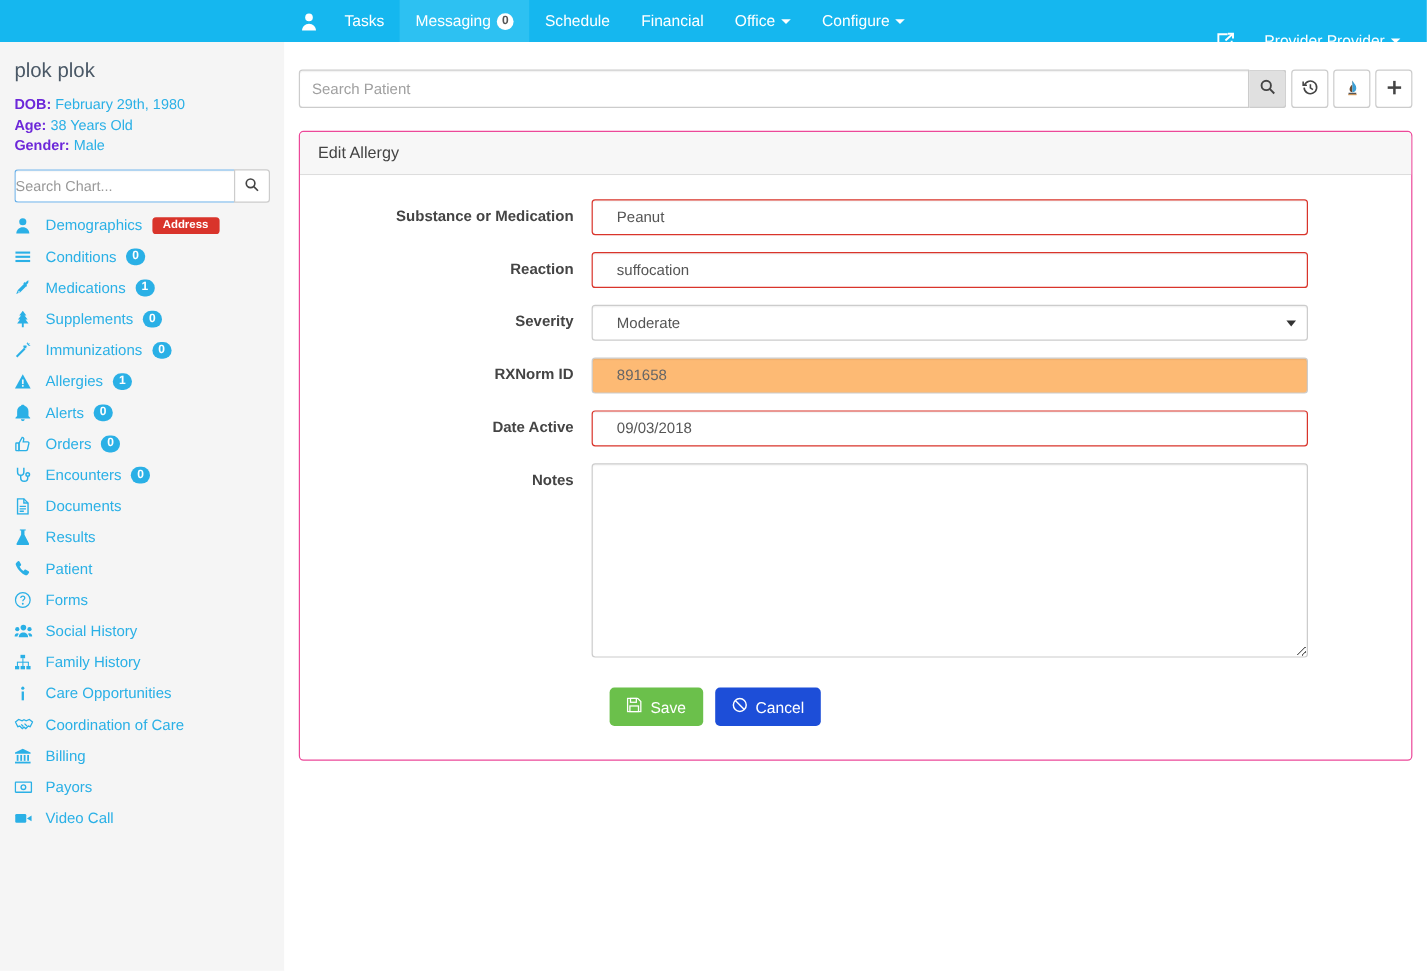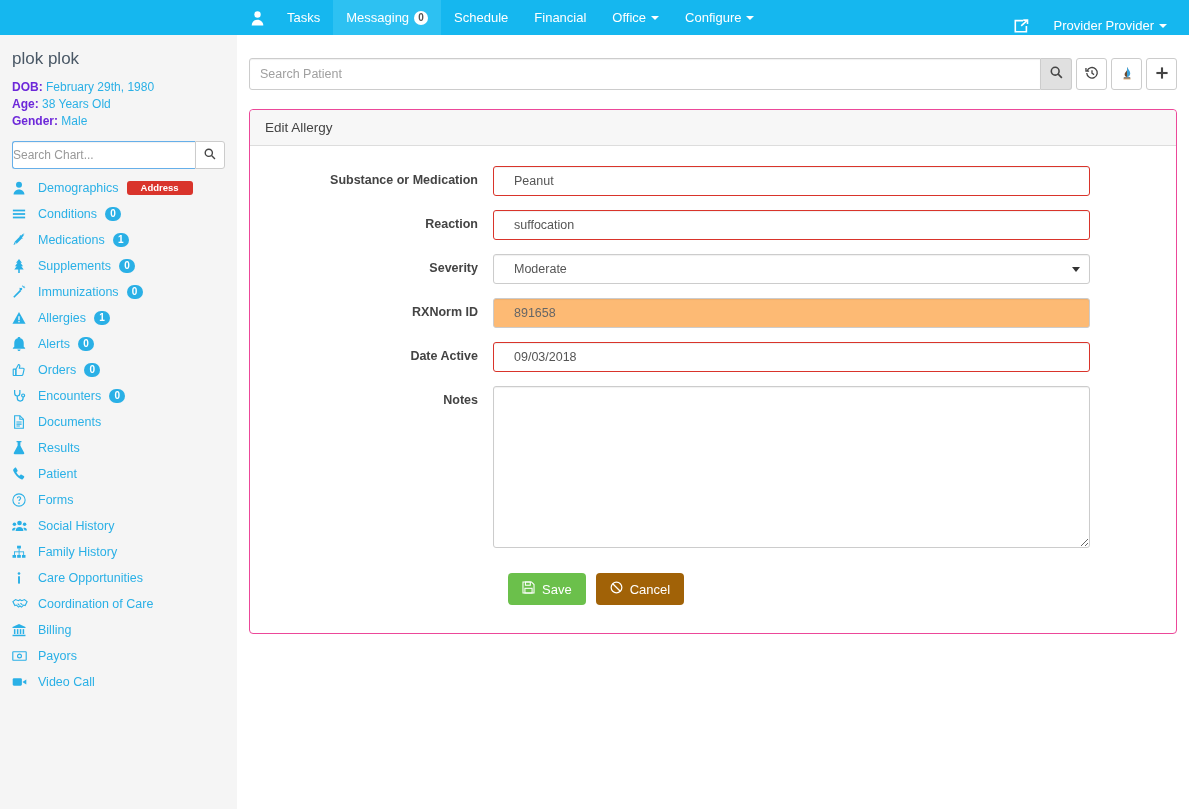--- a/index.html
+++ b/index.html
@@ -56,21 +56,21 @@
   }
   .caret {
     display: inline-block;
     width: 0; height: 0;
     margin-left: 5px;
     border-left: 4px solid transparent;
     border-right: 4px solid transparent;
     border-top: 4px solid #ffffff;
   }
   .nav-right {
-    position: absolute; right: 0; top: 8px;
+    position: absolute; right: 0; top: 16px;
     height: 35px;
     display: flex; align-items: center;
   }
   .nav-share-icon {
     color: #fff;
     padding: 0 12px;
     height: 35px;
     display: flex; align-items: center;
   }
 
@@ -153,21 +153,21 @@
     text-align: center;
   }
   .addr-badge {
     background: #d9342b;
     color: #fff;
     border-radius: 3px;
     font-size: 9.5px;
     font-weight: bold;
     line-height: 14px;
     height: 14px;
-    padding: 0 14px;
+    padding: 0 9px;
     text-align: center;
   }
 
   
   .main {
     position: absolute;
     top: 35px; left: 237px;
     width: 952px; height: 774px;
     background: #fff;
     padding: 23px 12px 0 12px;
@@ -262,21 +262,21 @@
     border: none;
     border-radius: 4px;
     color: #fff;
     font-size: 13px;
     padding: 8px 14px;
     display: flex; align-items: center; gap: 7px;
     cursor: pointer;
     font-family: "Liberation Sans", sans-serif;
   }
   .btn-save { background: #6bc04b; }
-  .btn-cancel { background: #a16207; margin-left: 10px; justify-content: flex-end; }
+  .btn-cancel { background: #1d4ed8; margin-left: 10px; justify-content: flex-end; }
 </style>
 </head>
 <body>
 
 <div class="navbar">
   <div class="navbar-inner">
     <span class="nav-user-icon">
       <svg width="15" height="16" viewBox="0 0 16 16" fill="currentColor">
           <circle cx="8" cy="4.3" r="3.4"></circle>
           <path d="M1.8 16c0-3.6 2.8-6.2 6.2-6.2s6.2 2.6 6.2 6.2z"></path>

